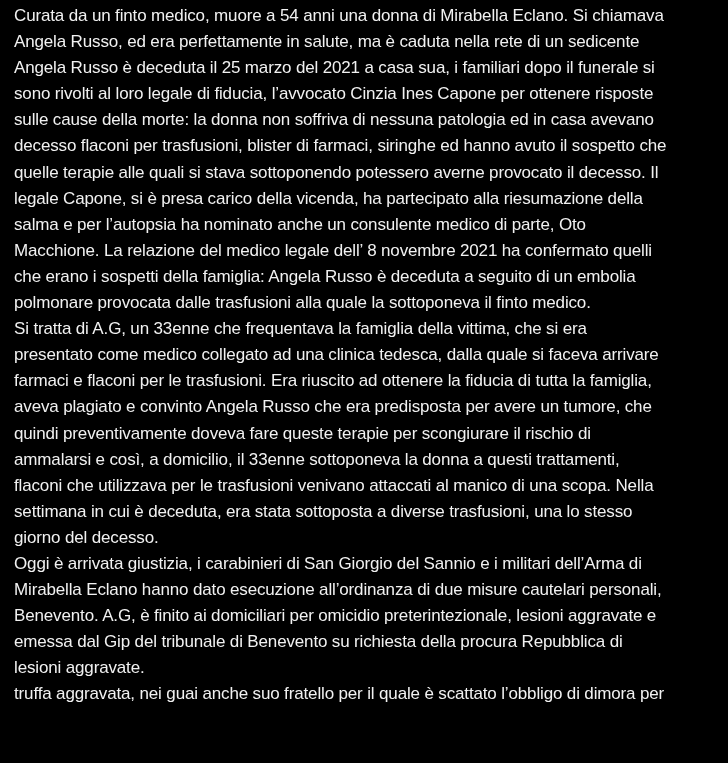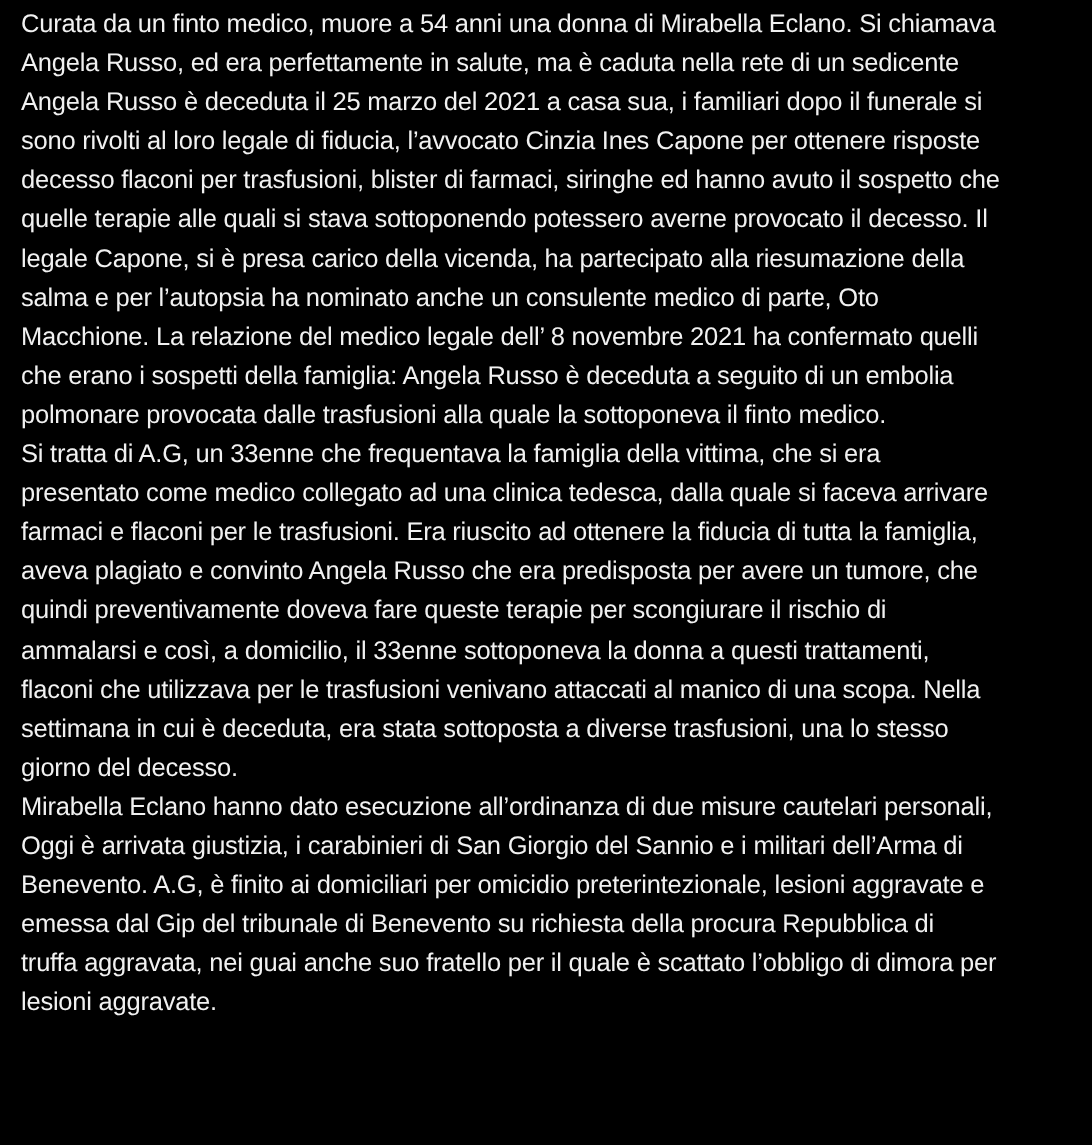--- a/index.html
+++ b/index.html
@@ -35,40 +35,41 @@
 </style>
 </head>
 <body>
 
 <div class="article">
   <p>
     <span class="line">Curata da un finto medico, muore a 54 anni una donna di Mirabella Eclano. Si chiamava</span>
     <span class="line">Angela Russo, ed era perfettamente in salute, ma è caduta nella rete di un sedicente</span>
     <span class="line">Angela Russo è deceduta il 25 marzo del 2021 a casa sua, i familiari dopo il funerale si</span>
     <span class="line">sono rivolti al loro legale di fiducia, l’avvocato Cinzia Ines Capone per ottenere risposte</span>
+    <span class="line">sulle cause della morte: la donna non soffriva di nessuna patologia ed in casa avevano</span>
     <span class="line">decesso flaconi per trasfusioni, blister di farmaci, siringhe ed hanno avuto il sospetto che</span>
     <span class="line">quelle terapie alle quali si stava sottoponendo potessero averne provocato il decesso. Il</span>
     <span class="line">legale Capone, si è presa carico della vicenda, ha partecipato alla riesumazione della</span>
     <span class="line">salma e per l’autopsia ha nominato anche un consulente medico di parte, Oto</span>
     <span class="line">Macchione. La relazione del medico legale dell’ 8 novembre 2021 ha confermato quelli</span>
     <span class="line">che erano i sospetti della famiglia: Angela Russo è deceduta a seguito di un embolia</span>
     <span class="line">polmonare provocata dalle trasfusioni alla quale la sottoponeva il finto medico.</span>
   </p>
   <p>
     <span class="line">Si tratta di A.G, un 33enne che frequentava la famiglia della vittima, che si era</span>
     <span class="line">presentato come medico collegato ad una clinica tedesca, dalla quale si faceva arrivare</span>
     <span class="line">farmaci e flaconi per le trasfusioni. Era riuscito ad ottenere la fiducia di tutta la famiglia,</span>
     <span class="line">aveva plagiato e convinto Angela Russo che era predisposta per avere un tumore, che</span>
     <span class="line">quindi preventivamente doveva fare queste terapie per scongiurare il rischio di</span>
     <span class="line">ammalarsi e così, a domicilio, il 33enne sottoponeva la donna a questi trattamenti,</span>
     <span class="line">flaconi che utilizzava per le trasfusioni venivano attaccati al manico di una scopa. Nella</span>
     <span class="line">settimana in cui è deceduta, era stata sottoposta a diverse trasfusioni, una lo stesso</span>
     <span class="line">giorno del decesso.</span>
   </p>
   <p>
+    <span class="line">Oggi è arrivata giustizia, i carabinieri di San Giorgio del Sannio e i militari dell’Arma di</span>
     <span class="line">Mirabella Eclano hanno dato esecuzione all’ordinanza di due misure cautelari personali,</span>
-    <span class="line">Oggi è arrivata giustizia, i carabinieri di San Giorgio del Sannio e i militari dell’Arma di</span>
     <span class="line">Benevento. A.G, è finito ai domiciliari per omicidio preterintezionale, lesioni aggravate e</span>
     <span class="line">emessa dal Gip del tribunale di Benevento su richiesta della procura Repubblica di</span>
+    <span class="line">lesioni aggravate.</span>
     <span class="line">truffa aggravata, nei guai anche suo fratello per il quale è scattato l’obbligo di dimora per</span>
-    <span class="line">lesioni aggravate.</span>
   </p>
 </div>
 
 </body></html>

